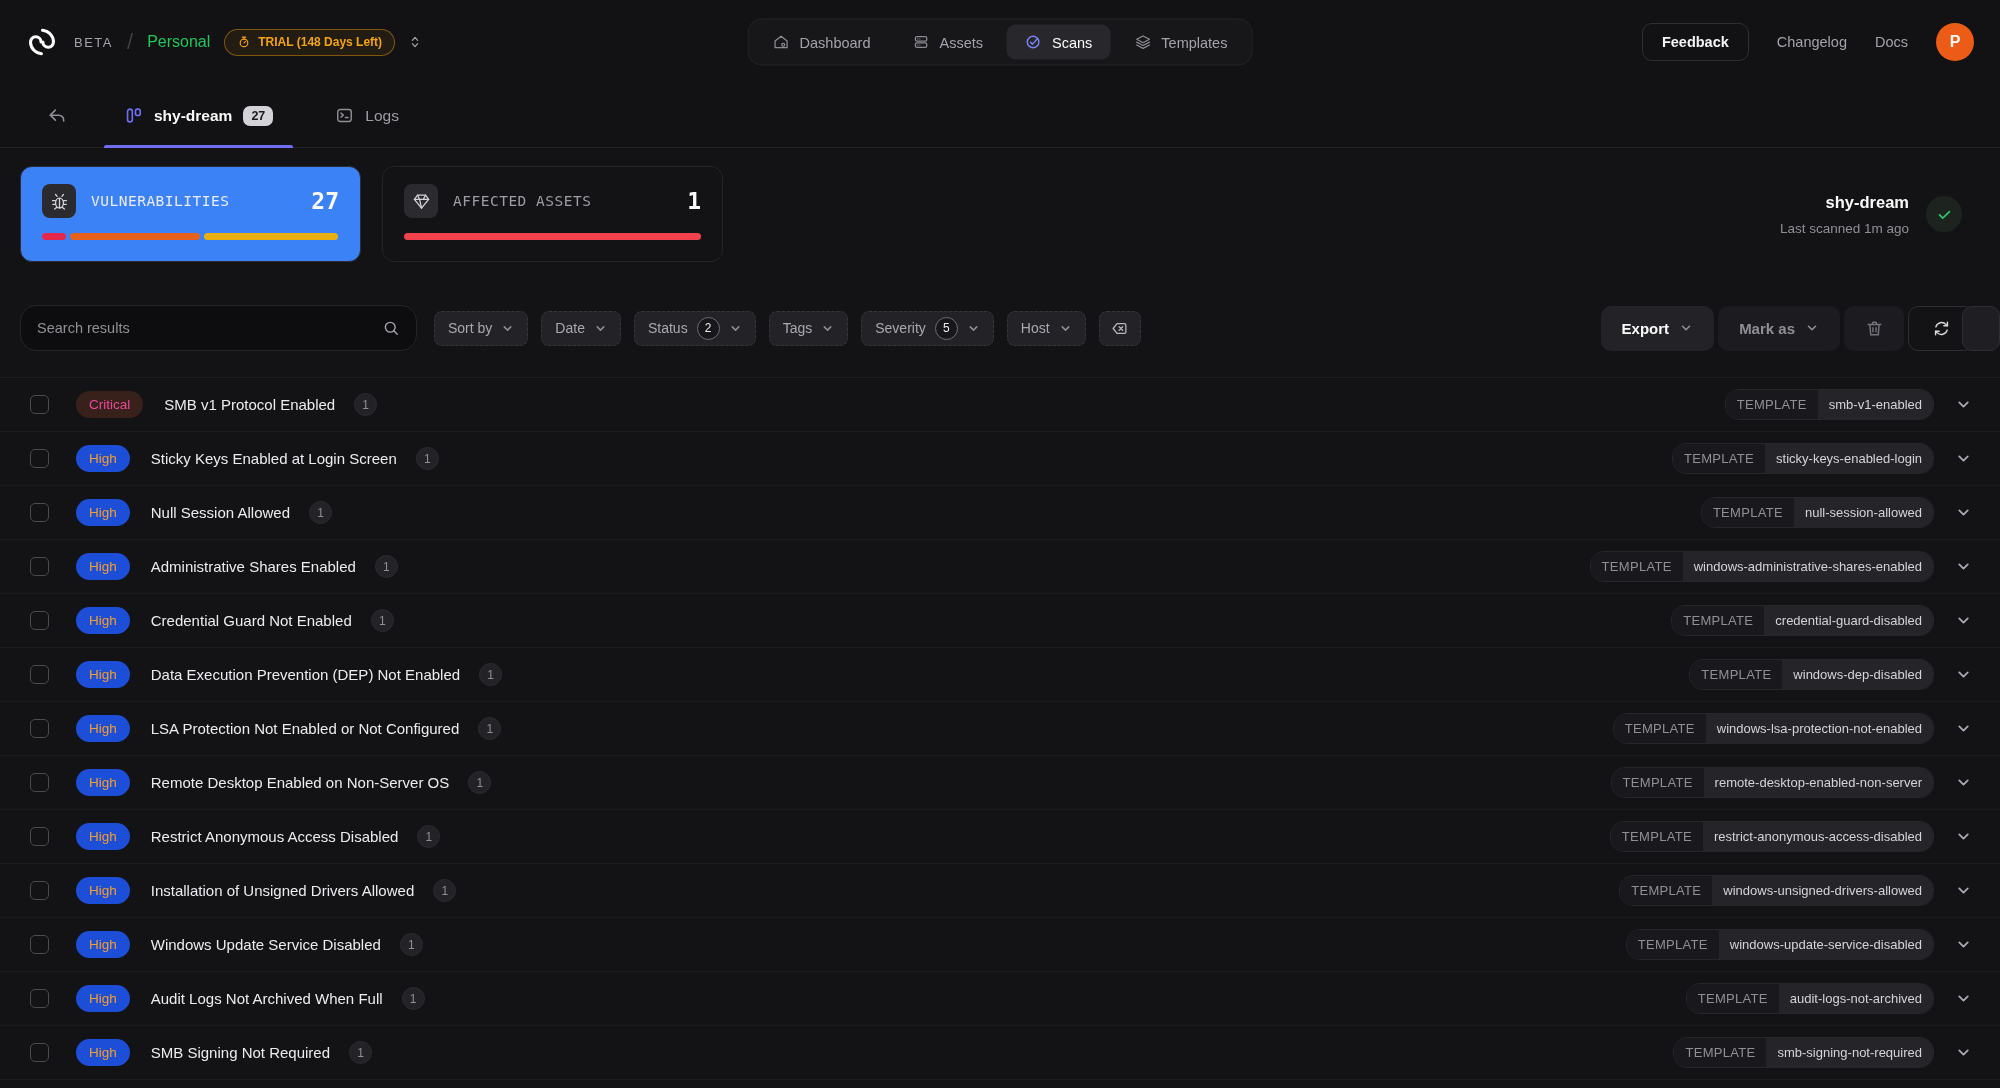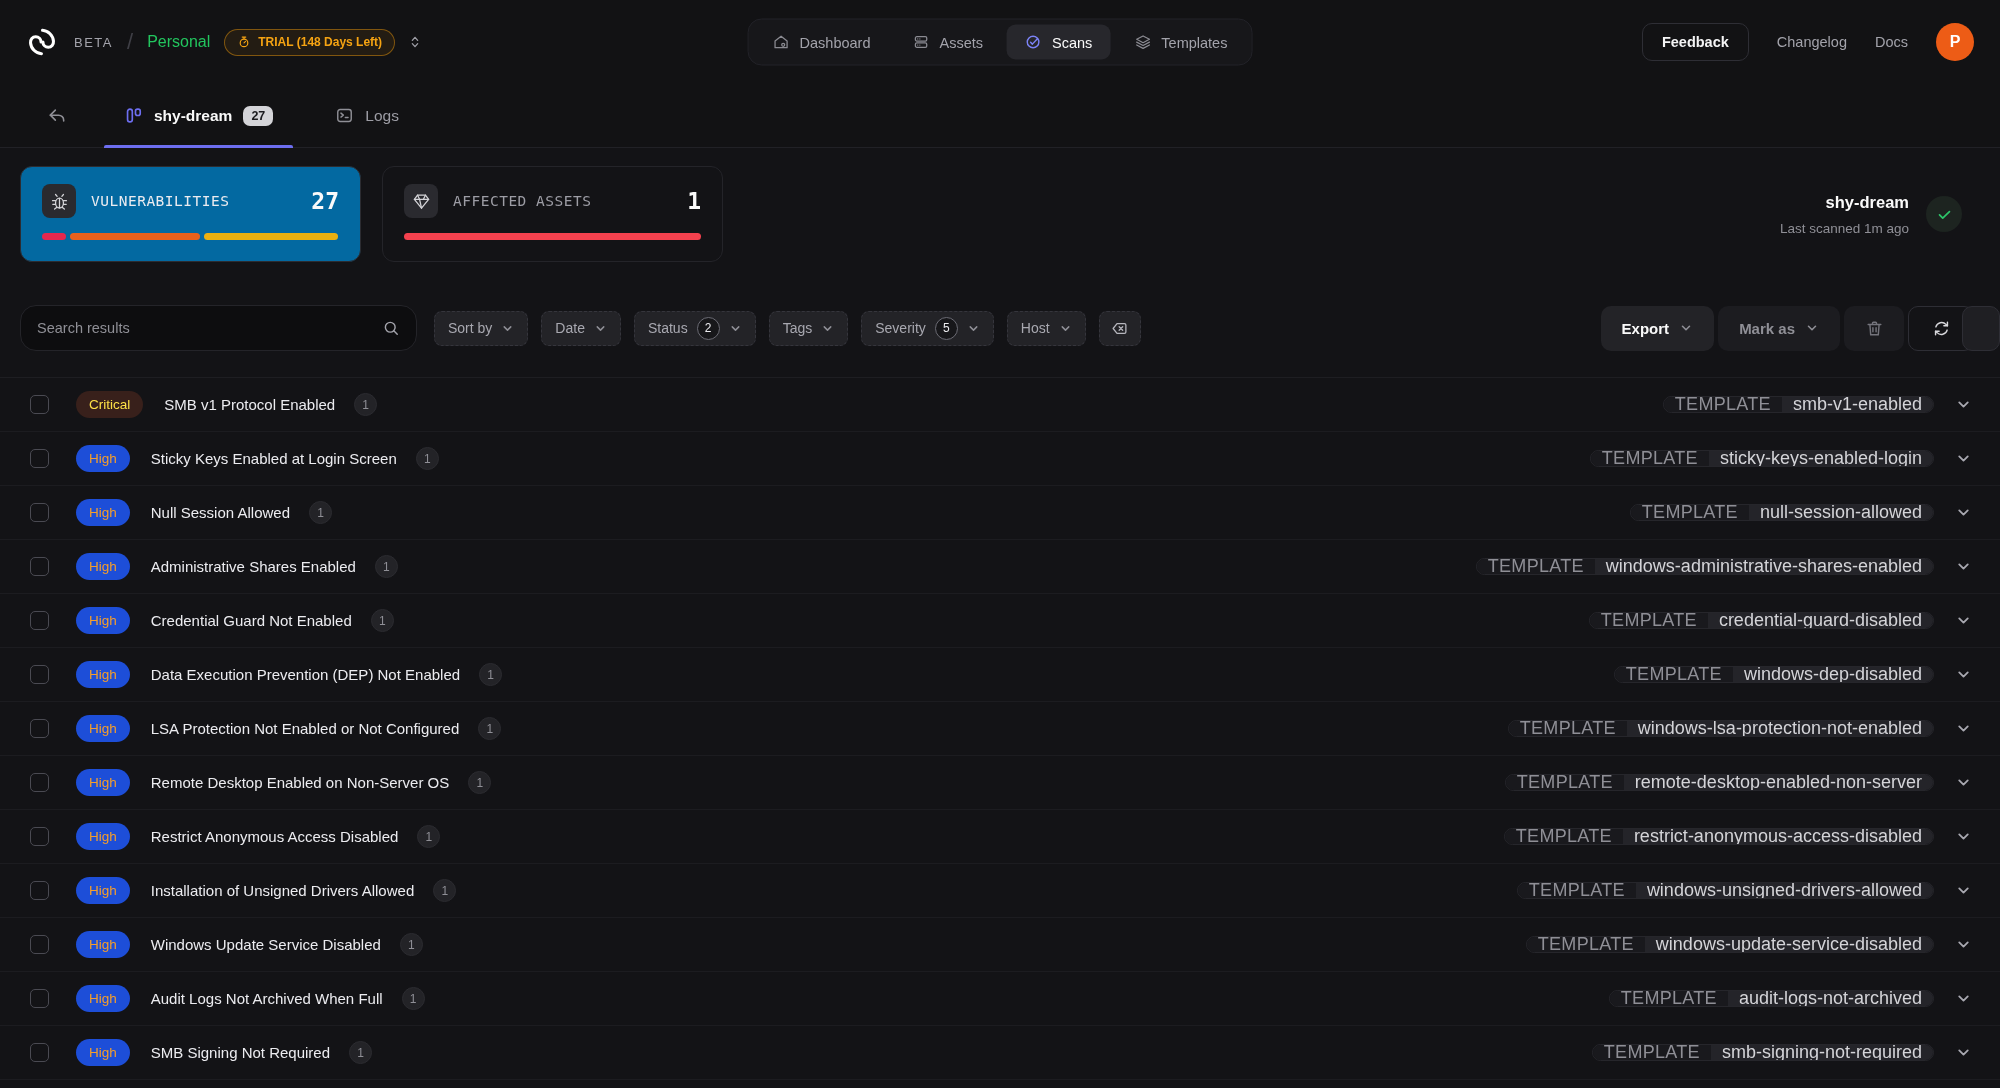--- a/index.html
+++ b/index.html
@@ -60,21 +60,21 @@
   .tab-count { background:#d4d4d8; color:#1b1b1f; font-size:12.5px; font-weight:700;
     padding:3px 8px; border-radius:7px; }
   .tab.logs-tab { margin-left:18px; }
   .tab.logs-tab .tab-icon { color:#8f8f96; }
   .tab.logs-tab .tab-label { color:#9d9da5; font-weight:400; }
 
   
   .cards-row { display:flex; align-items:center; gap:21px; margin:18px 26px 0 20px; }
   .card { width:341px; height:96px; border-radius:12px; padding:17px 21px 15px;
     background:#131316; border:1px solid #242429; cursor:pointer; }
-  .card.active { background:#0369a1; border-color:#2c2c31; }
+  .card.active { background:#3b82f6; border-color:#2c2c31; }
   .card-top { display:flex; align-items:center; }
   .card-iconbox { width:34px; height:34px; border-radius:8px; background:#2a2a2f;
     display:flex; align-items:center; justify-content:center; color:#d4d4d8; }
   .card-iconbox .icon-slot { display:none; width:19px; height:19px; }
   .card-iconbox .icon-slot.show { display:block; }
   .card-label { margin-left:15px; font-family:"DejaVu Sans Mono", monospace;
     font-size:14.5px; letter-spacing:.5px; color:#ececf0; }
   .card.muted-label .card-label { color:#9d9da5; }
   .card-value { margin-left:auto; font-family:"DejaVu Sans Mono", monospace;
     font-size:23px; font-weight:700; color:#fafafa; }
@@ -125,29 +125,29 @@
     background:#1f1f23; border:1px solid #2e2e35; border-radius:10px; }
 
   
   .results { margin-top:26px; border-top:1px solid #1e1e22; }
   .row { display:flex; align-items:center; height:54px; padding:0 28px 0 30px;
     border-bottom:1px solid #1c1c20; cursor:pointer; }
   .row-check { width:19px; height:19px; border-radius:5px; border:1.5px solid #4a4a52;
     background:transparent; flex:none; cursor:pointer; }
   .sev-badge { margin-left:27px; height:27px; display:flex; align-items:center; padding:0 13px;
     border-radius:14px; font-size:13.5px; flex:none; }
-  .sev-badge.critical { color:#fde047; background:#38201b; }
+  .sev-badge.critical { color:#ec4899; background:#38201b; }
   .sev-badge.high { color:#f59e2b; background:#1d4ed8; }
   .row-title { margin-left:21px; font-size:15px; color:#ececf0; white-space:nowrap; }
   .row-count { margin-left:19px; width:23px; height:23px; border-radius:50%; background:#232327;
     border:1px solid #2b2b30; color:#8f8f96; font-size:12px; display:flex; align-items:center;
     justify-content:center; flex:none; }
   .row-right { margin-left:auto; display:flex; align-items:center; gap:21px; }
-  .tpl-pill { display:flex; align-items:stretch; height:17px; border-radius:14px; overflow:hidden;
-    border:1px solid #26262b; font-size:18px; }
+  .tpl-pill { display:flex; align-items:stretch; height:31px; border-radius:14px; overflow:hidden;
+    border:1px solid #26262b; font-size:13px; }
   .tpl-pill .tpl-key { background:#19191d; color:#8f8f96; display:flex; align-items:center;
     padding:0 11px; letter-spacing:.3px; }
   .tpl-pill .tpl-val { background:#242429; color:#d4d4d8; display:flex; align-items:center; padding:0 11px; }
   .row-chevron { width:17px; height:17px; color:#a8a8b0; }
 </style>
 </head>
 <body>
 
 <header class="topbar">
   <svg class="logo" viewBox="0 0 24 24" fill="none" stroke="currentColor" stroke-width="2.3" stroke-linecap="round">

